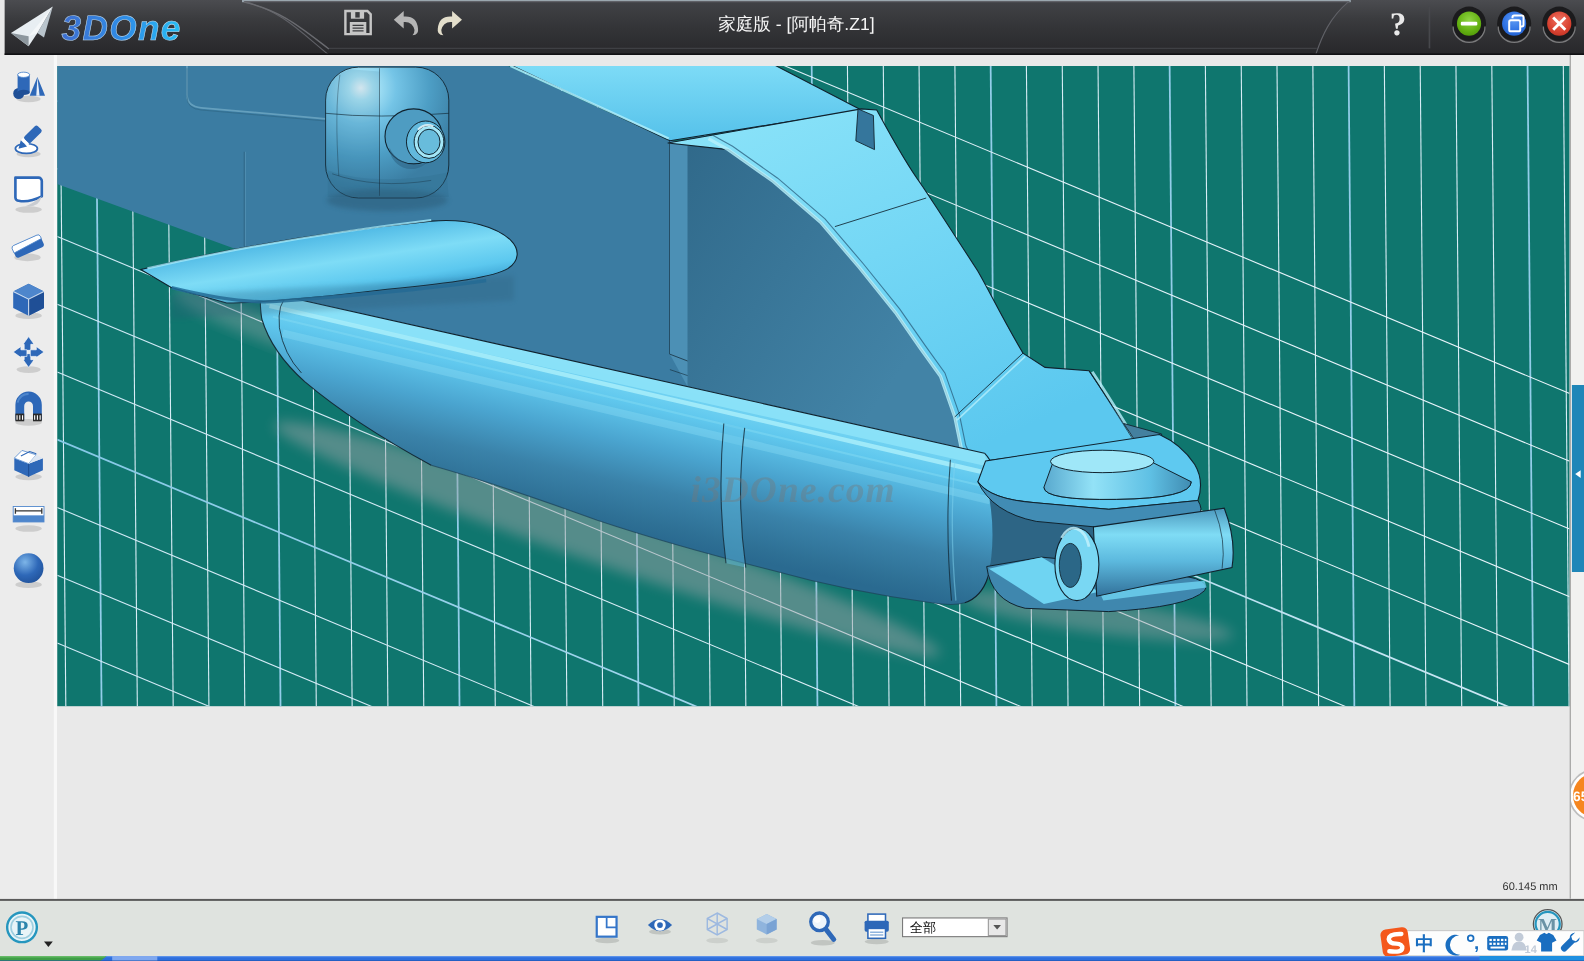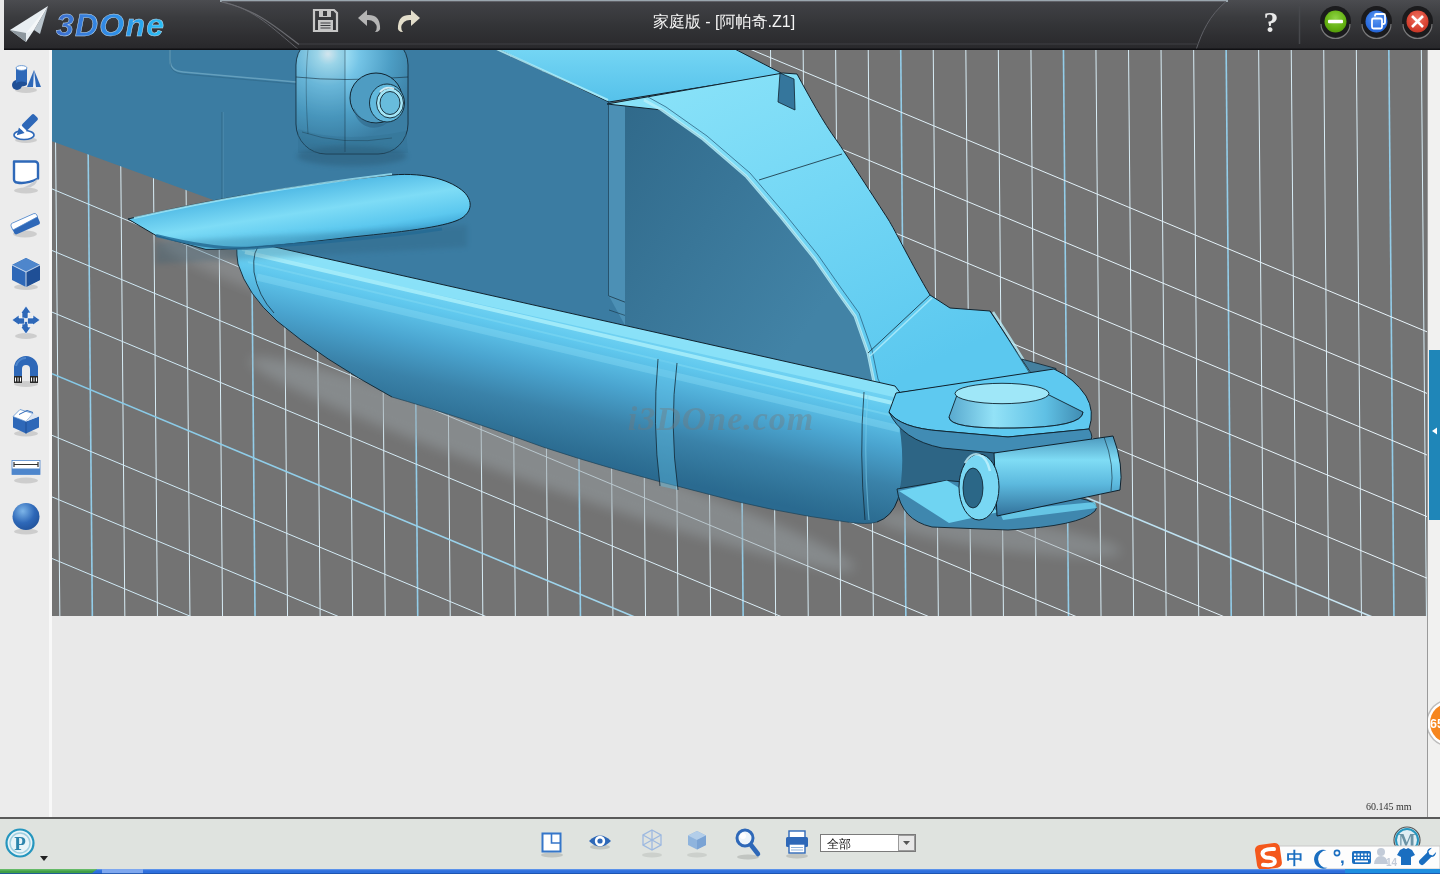--- a/index.html
+++ b/index.html
@@ -2,26 +2,26 @@
 <html><head>
 <meta charset="utf-8">
 <style>
   html,body{margin:0;padding:0;width:1440px;height:874px;overflow:hidden;
     font-family:"Liberation Sans", sans-serif;background:#e9e9e9;}
   #page{position:relative;width:1440px;height:874px;overflow:hidden;}
   .abs{position:absolute;}
   svg{display:block;}
   #header{left:4px;top:0;width:1440px;height:50px;}
   #ltoolbar{left:0;top:50px;width:52px;height:768px;}
-  #canvas{left:52px;top:34px;width:1375px;height:582px;background:#737373;overflow:hidden;}
+  #canvas{left:52px;top:60px;width:1375px;height:582px;background:#0f766e;overflow:hidden;}
   #rmargin{left:1427px;top:50px;width:13px;height:767px;background:#f1f1f0;
     border-left:1px solid #9a9a9a;overflow:hidden;}
   #bbar{left:0;top:817px;width:1440px;height:52px;}
   #bstrip{left:0;top:869px;width:1440px;height:5px;}
-  #mmtext{left:1366px;top:801px;font-family:Liberation Serif, serif;
+  #mmtext{left:1366px;top:801px;font-family:Liberation Sans, sans-serif;
     font-size:10px;color:#333;}
 </style>
 </head>
 <body>
 <div id="page">
   <div id="canvas" class="abs">
     <svg class="abs" style="left:0;top:0" width="1375" height="767">
 <defs>
 <linearGradient id="dMaj" gradientUnits="userSpaceOnUse" x1="0" y1="0" x2="1375" y2="0">
   <stop offset="0" stop-color="#85c8e6"></stop>

